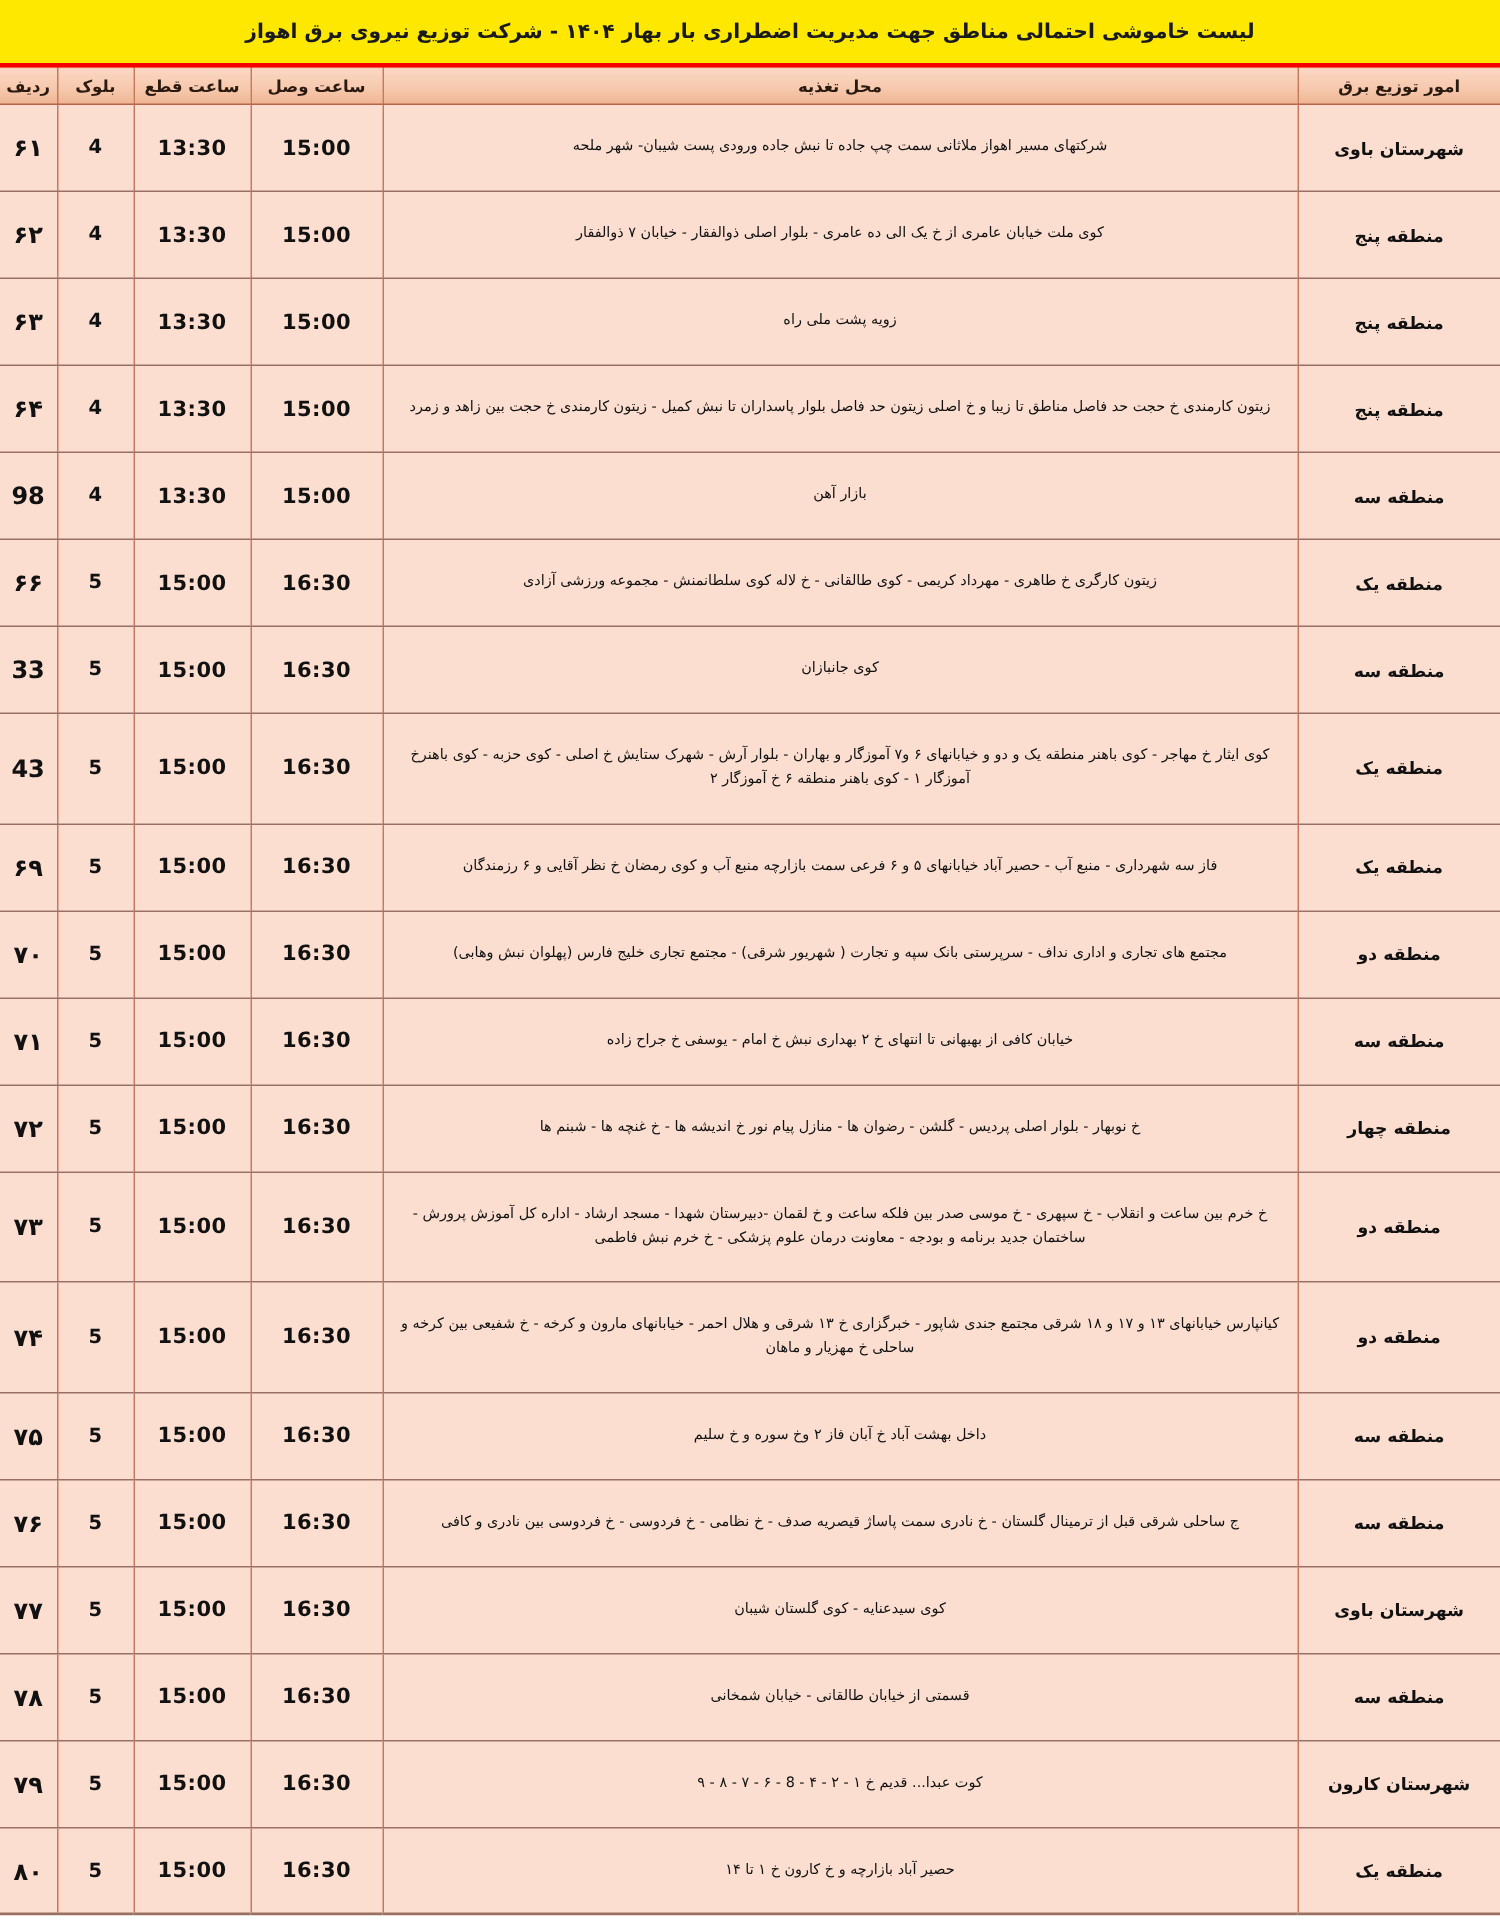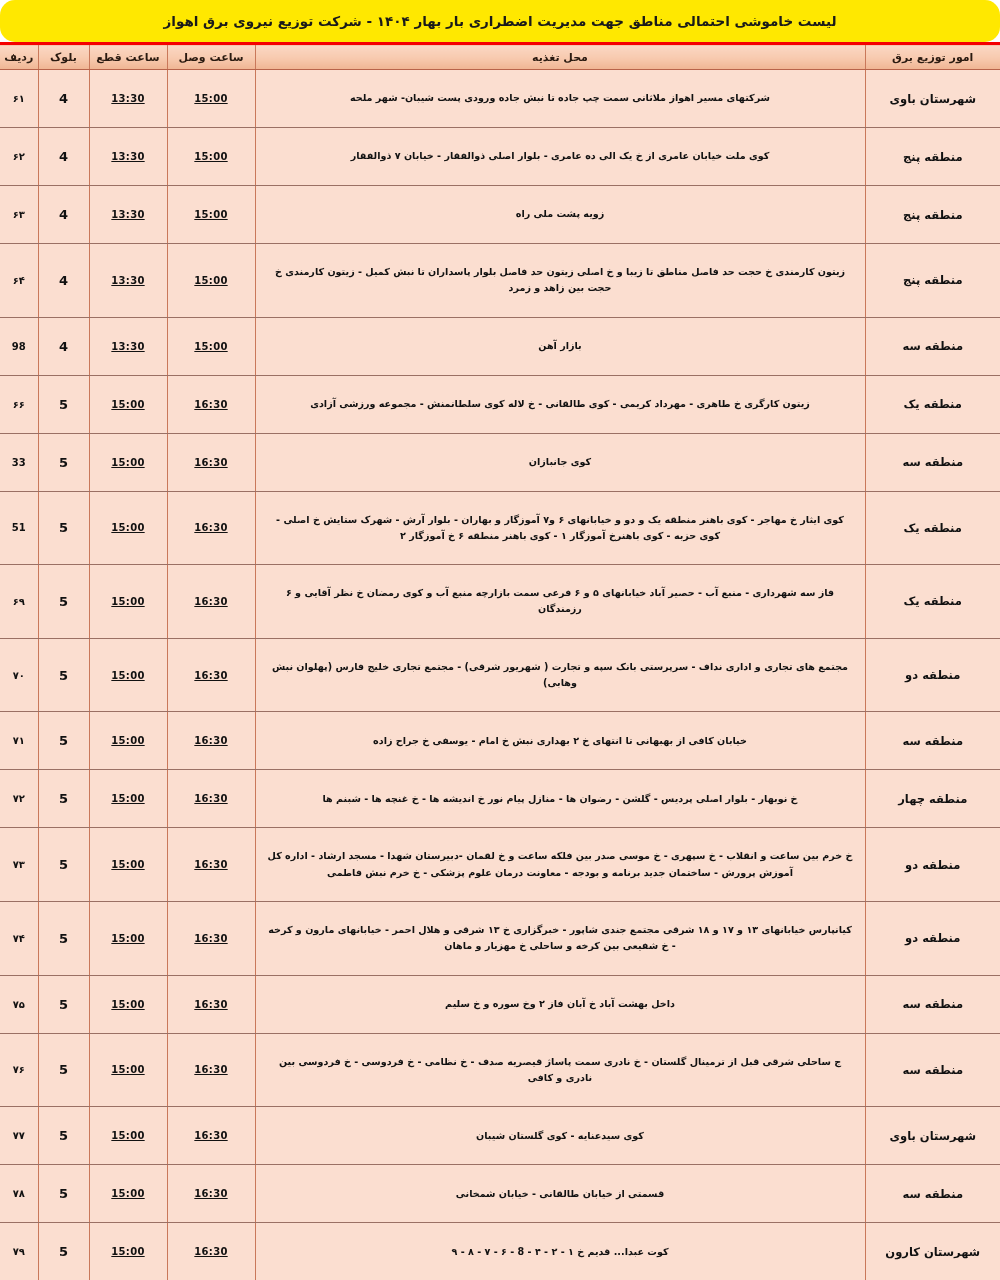--- a/index.html
+++ b/index.html
@@ -21,21 +21,20 @@
   }
 
   
   .title-banner {
     background: #ffe800;
     height: 42px;
     display: flex;
     align-items: center;
     justify-content: center;
     padding: 0 12px;
-    border-radius: 15px;
   }
   .title-banner .title-text {
     font-size: 13.5px;
     font-weight: bold;
     color: #1a1a1a;
     letter-spacing: 0;
     white-space: nowrap;
   }
 
   
@@ -95,37 +94,36 @@
 
   tbody tr { height: 58px; }
 
   td.cell-amor {
     font-size: 11.5px;
     font-weight: bold;
     margin-top: 32px;
   }
   td.cell-mahal {
     font-size: 9.6px;
-    font-weight: bold;
+    font-weight: normal;
     line-height: 1.7;
     padding: 20px 10px;
   }
   td.cell-time {
-    font-size: 10px;
+    font-size: 14px;
     font-weight: bold;
     letter-spacing: 0.3px;
     direction: ltr;
-    text-decoration: underline;
   }
   td.cell-block {
     font-size: 13px;
     font-weight: bold;
   }
   td.cell-radif {
-    font-size: 10px;
+    font-size: 16px;
     font-weight: bold;
     margin-left: 30px;
   }
 
   tbody tr:last-child td { border-bottom: 2px solid #9a7064; }
 </style>
 </head>
 <body>
 
 <div class="sheet">
@@ -210,21 +208,21 @@
           <td class="cell-time">15:00</td>
           <td class="cell-block">5</td>
           <td class="cell-radif">33</td>
         </tr>
         <tr>
           <td class="cell-amor">منطقه یک</td>
           <td class="cell-mahal">کوی ایثار خ مهاجر - کوی باهنر منطقه یک و دو و خیابانهای ۶ و۷ آموزگار و بهاران - بلوار آرش - شهرک ستایش خ اصلی - کوی حزبه - کوی باهنرخ آموزگار ۱ - کوی باهنر منطقه ۶ خ آموزگار ۲</td>
           <td class="cell-time">16:30</td>
           <td class="cell-time">15:00</td>
           <td class="cell-block">5</td>
-          <td class="cell-radif">51</td>
+          <td class="cell-radif">43</td>
         </tr>
         <tr>
           <td class="cell-amor">منطقه یک</td>
           <td class="cell-mahal">فاز سه شهرداری - منبع آب - حصیر آباد خیابانهای ۵ و ۶ فرعی سمت بازارچه منبع آب و کوی رمضان خ نظر آقایی و ۶ رزمندگان</td>
           <td class="cell-time">16:30</td>
           <td class="cell-time">15:00</td>
           <td class="cell-block">5</td>
           <td class="cell-radif">۶۹</td>
         </tr>
         <tr>

